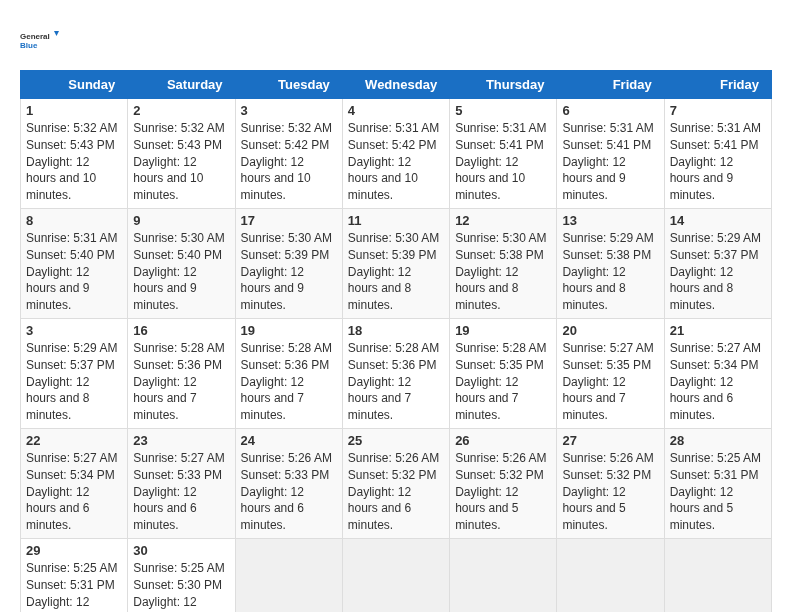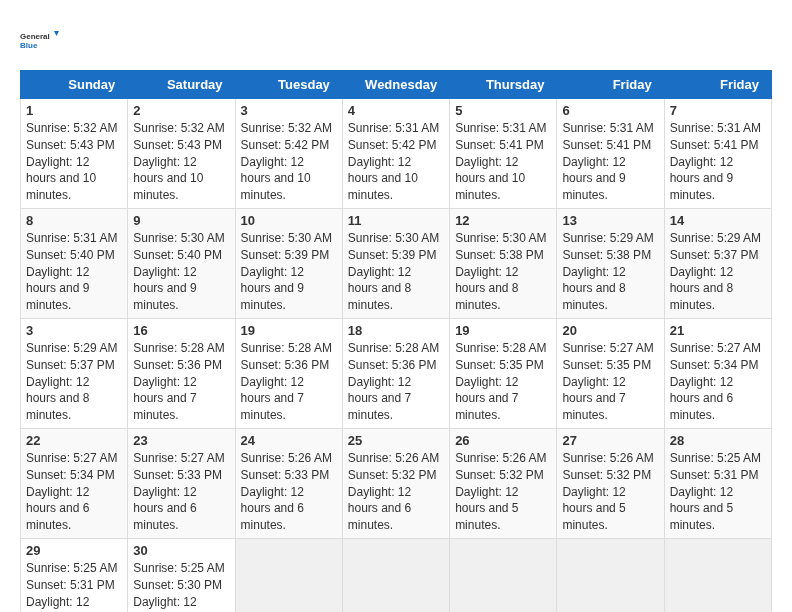--- a/index.html
+++ b/index.html
@@ -175,21 +175,21 @@
       </td>
         <td>
         <span class="day-num">9</span>
         <div class="day-info">
           Sunrise: 5:30 AM<br>
           Sunset: 5:40 PM<br>
           Daylight: 12 hours and 9 minutes.
         </div>
       </td>
         <td>
-        <span class="day-num">10</span>
+        <span class="day-num">17</span>
         <div class="day-info">
           Sunrise: 5:30 AM<br>
           Sunset: 5:39 PM<br>
           Daylight: 12 hours and 9 minutes.
         </div>
       </td>
         <td>
         <span class="day-num">11</span>
         <div class="day-info">
           Sunrise: 5:30 AM<br>

